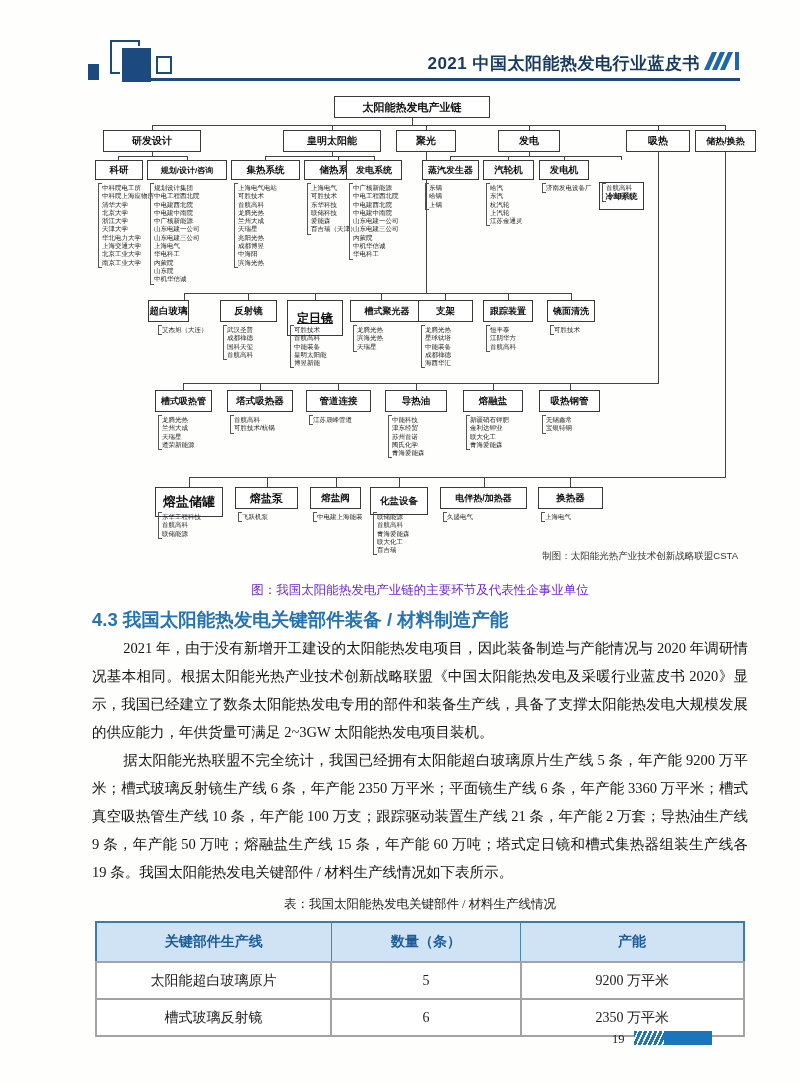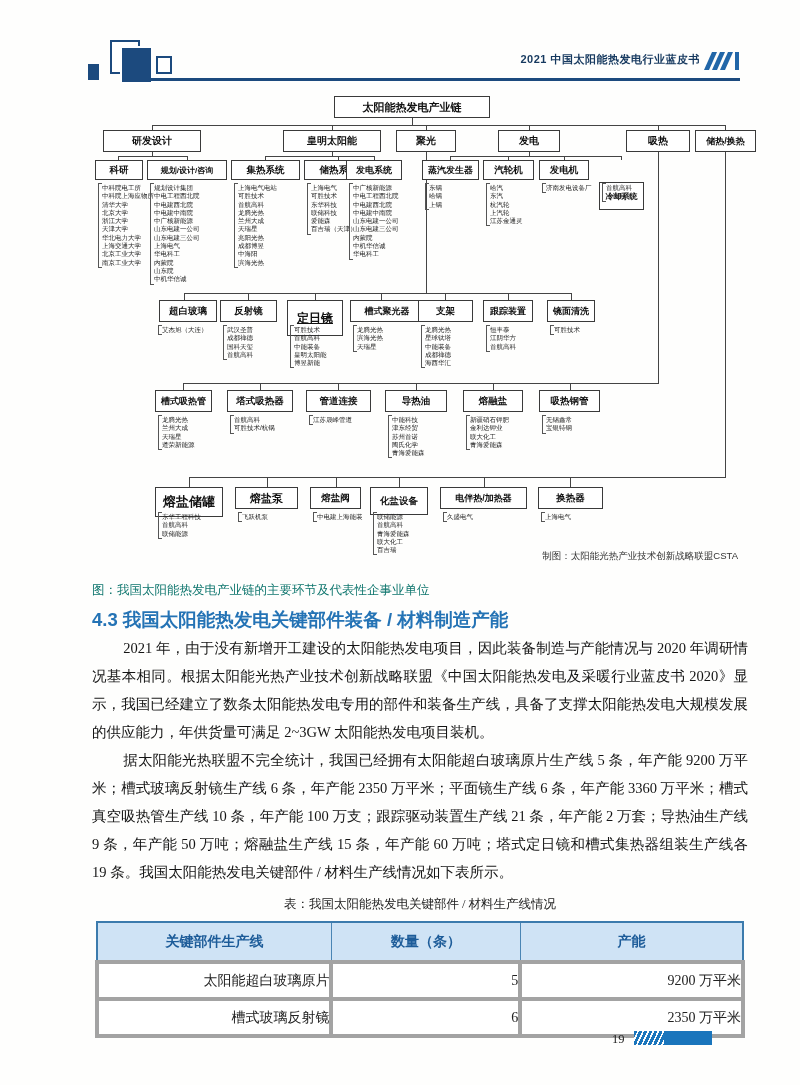--- a/index.html
+++ b/index.html
@@ -4,21 +4,21 @@
 <style>
   * { margin:0; padding:0; box-sizing:border-box; }
   html,body { background:#e9e9e6; }
   .page {
     position:relative; width:800px; height:1085px; margin:0 auto;
     background:#fefefd; overflow:hidden;
     font-family:"Liberation Serif","DejaVu Serif",serif; color:#1a1a1a;
   }
   
   .hdr-title{ position:absolute; top:52px; right:100px; font-family:"Liberation Sans","DejaVu Sans",sans-serif;
-    font-weight:bold; font-size:11px; color:#16395f; letter-spacing:.5px;}
+    font-weight:bold; font-size:17px; color:#16395f; letter-spacing:.5px;}
   .hdr-rule{ position:absolute; top:78px; left:150px; width:590px; height:3px; background:#1c4a7e;}
   .logo{ position:absolute; top:40px; left:88px; width:90px; height:48px;}
   .logo .sq{ position:absolute; }
   .sq1{ left:0; top:24px; width:11px; height:16px; background:#1c4a7e;}
   .sq2{ left:22px; top:0; width:30px; height:34px; background:#fff; border:2px solid #1c4a7e;}
   .sq3{ left:32px; top:6px; width:33px; height:38px; background:#1c4a7e; border:2px solid #fff;}
   .sq4{ left:68px; top:16px; width:16px; height:18px; background:#fff; border:2px solid #1c4a7e;}
   .hdr-stripes{ position:absolute; top:52px; right:58px; width:36px; height:18px;}
   .hdr-stripes i{ position:absolute; top:0; width:5px; height:18px; background:#2166a8; transform:skewX(-24deg);}
   .hdr-stripes i:nth-child(1){left:2px;} .hdr-stripes i:nth-child(2){left:10px;} .hdr-stripes i:nth-child(3){left:18px;}
@@ -31,29 +31,29 @@
   .nlist{ position:absolute; font-family:"Liberation Sans","DejaVu Sans",sans-serif;
     font-size:6.5px; line-height:8.3px; color:#222; white-space:nowrap;
     border-left:1px solid #555; padding:1px 0 1px 3px; z-index:2;}
   .nlist::before,.nlist::after{ content:""; position:absolute; left:0; width:3px; border-top:1px solid #555;}
   .nlist::before{ top:0; } .nlist::after{ bottom:0; }
   .dline{ position:absolute; background:#444; z-index:1;}
   .credit{ position:absolute; top:550px; right:62px; font-size:9.5px; color:#333;
     font-family:"Liberation Sans","DejaVu Sans",sans-serif;}
   
   .content{ position:absolute; top:582px; left:92px; width:656px;}
-  .fig-caption{ text-align:left; font-size:12.5px; color:#0f766e; margin-bottom:8px;}
+  .fig-caption{ text-align:center; font-size:12.5px; color:#6d28d9; margin-bottom:8px;}
   .sec-heading{ font-family:"Liberation Sans","DejaVu Sans",sans-serif; font-weight:bold;
     font-size:18.5px; color:#2473b5; margin:4px 0 2px 0;}
   .content p{ font-size:14.5px; line-height:28px; text-align:justify; text-indent:2.15em; color:#141414;}
   .tbl-caption{ text-align:center; font-size:12.5px; color:#222; margin:10px 0 8px 0;}
   table.datatable{ width:650px; margin-left:3px; border-collapse:collapse; border:2px solid #3c7bad;}
   .datatable th{ background:#cfe3f5; color:#1d5c99; font-weight:bold; font-size:14px; height:40px;
     border:1px solid #4a85b4; font-family:"Liberation Serif","DejaVu Serif",serif;}
-  .datatable td{ font-size:14px; color:#222; height:37px; text-align:right; border:4px solid #a3a3a3; background:#fff;}
+  .datatable td{ font-size:14px; color:#222; height:37px; text-align:center; border:2px solid #a3a3a3; background:#fff;}
   .datatable th:nth-child(1),.datatable td:nth-child(1){width:236px;}
   .datatable th:nth-child(2),.datatable td:nth-child(2){width:190px;}
   .datatable th:nth-child(3),.datatable td:nth-child(3){width:224px;}
   
   .pagenum{ position:absolute; top:1032px; left:612px; font-size:12.5px; color:#222;}
   .pagebar{ position:absolute; top:1031px; left:634px; width:78px; height:14px; background:#1a75bc;}
   .pagebar::before{ content:""; position:absolute; left:0; top:0; width:30px; height:14px;
     background:repeating-linear-gradient(115deg,#1a75bc 0 3px,#ffffff 3px 4.6px);}
 </style>
 </head>
@@ -162,21 +162,21 @@
       </div>
       <div class="nbox" style="left: 539px; top: 160px; width: 50px; height: 20px; font-size: 9.5px;">发电机</div>
       <div class="nlist" style="left: 542px; top: 183px;">
         <div>济南发电设备厂</div>
       </div>
       <div class="nbox" style="left: 599px; top: 154px; width: 45px; height: 28px; font-size: 8px; margin-top: 28px;">冷却系统</div>
       <div class="nlist" style="left: 602px; top: 183px;">
         <div>首航高科</div>
         <div>上海电气</div>
       </div>
-      <div class="nbox" style="left: 159px; top: 300px; width: 58px; height: 22px; font-size: 9.5px;">超白玻璃</div>
+      <div class="nbox" style="left: 148px; top: 300px; width: 41px; height: 22px; font-size: 9.5px;">超白玻璃</div>
       <div class="nlist" style="left: 158px; top: 325px;">
         <div>艾杰旭（大连）</div>
       </div>
       <div class="nbox" style="left: 220px; top: 300px; width: 57px; height: 22px; font-size: 9.5px;">反射镜</div>
       <div class="nlist" style="left: 223px; top: 325px;">
         <div>武汉圣普</div>
         <div>成都禅德</div>
         <div>国科天玺</div>
         <div>首航高科</div>
       </div>

